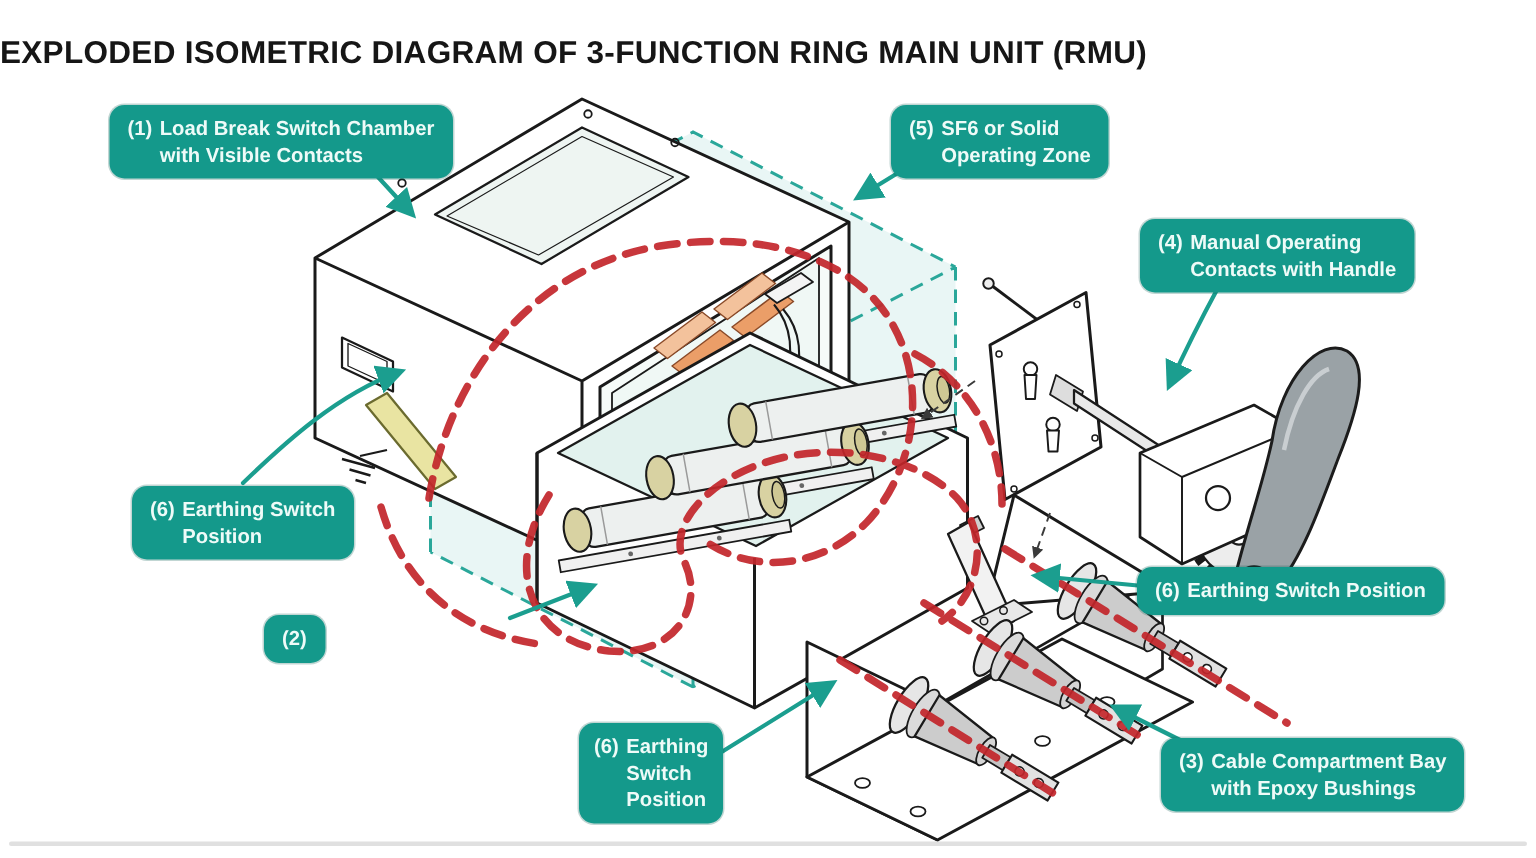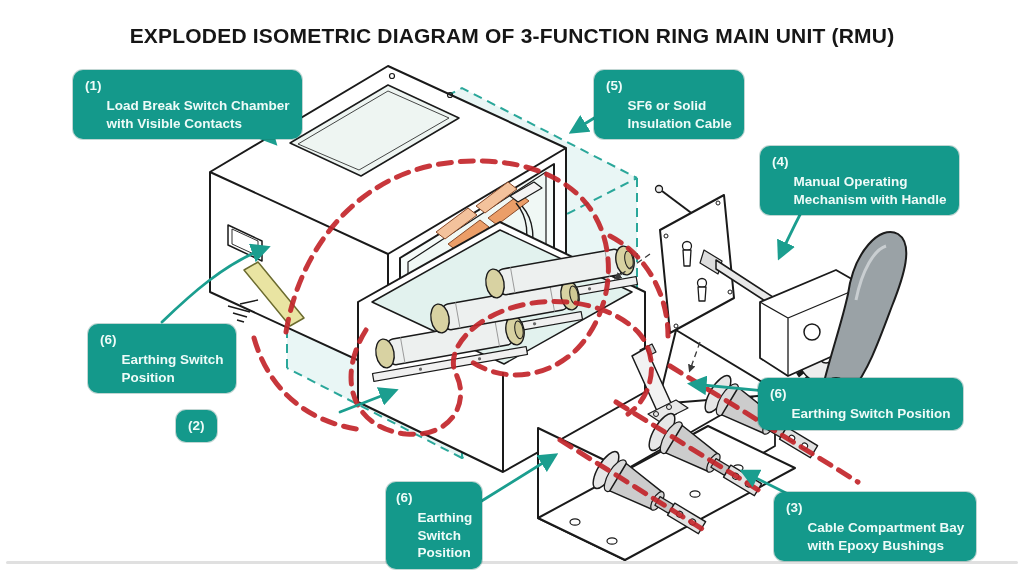--- a/index.html
+++ b/index.html
@@ -1,26 +1,26 @@
 <!DOCTYPE html>
 <html><head>
 <meta charset="utf-8">
 <style>
   html,body{margin:0;padding:0;background:#fff;}
   .stage{position:relative;width:1024px;height:572px;background:#ffffff;overflow:hidden;
          font-family:"Liberation Sans",sans-serif;}
-  .title{position:absolute;top:24px;left:0;width:100%;text-align:center;
+  .title{position:absolute;top:24px;left:0;width:100%;
          font-size:21px;font-weight:bold;color:#161616;letter-spacing:.2px;z-index:3;}
   svg.diagram{position:absolute;left:0;top:0;z-index:1;}
   .callout{position:absolute;z-index:4;display:flex;align-items:flex-start;gap:5px;
            background:#14998b;color:#eefbf8;border-radius:10px;padding:7px 12px;
            font-size:13.5px;font-weight:bold;line-height:1.3;
            box-shadow:0 0 0 1px rgba(6,90,80,.25);}
   .callout .num{white-space:nowrap;}
-  .callout .txt{white-space:pre-line;margin-top:20px;}
+  .callout .txt{white-space:pre-line;}
   .cl1{left:73px;top:70px;}
   .cl5{left:594px;top:70px;}
   .cl4{left:760px;top:146px;}
   .cl6l{left:88px;top:324px;}
   .cl2{left:176px;top:410px;}
   .cl6r{left:758px;top:378px;}
   .cl6b{left:386px;top:482px;padding:7px 10px;}
   .cl3{left:774px;top:492px;}
   .bottom-line{position:absolute;left:6px;right:6px;top:561px;height:3px;
                background:#e0e0e0;border-radius:2px;z-index:2;}
@@ -269,26 +269,26 @@
   </svg>
 
   <div class="callout cl1">
     <span class="num">(1)</span>
     <span class="txt">Load Break Switch Chamber
 with Visible Contacts</span>
   </div>
   <div class="callout cl5">
     <span class="num">(5)</span>
     <span class="txt">SF6 or Solid
-Insulation Cable</span>
+Operating Zone</span>
   </div>
   <div class="callout cl4">
     <span class="num">(4)</span>
     <span class="txt">Manual Operating
-Mechanism with Handle</span>
+Contacts with Handle</span>
   </div>
   <div class="callout cl6l">
     <span class="num">(6)</span>
     <span class="txt">Earthing Switch
 Position</span>
   </div>
   <div class="callout cl2">
     <span class="num">(2)</span>
   </div>
   <div class="callout cl6r">

